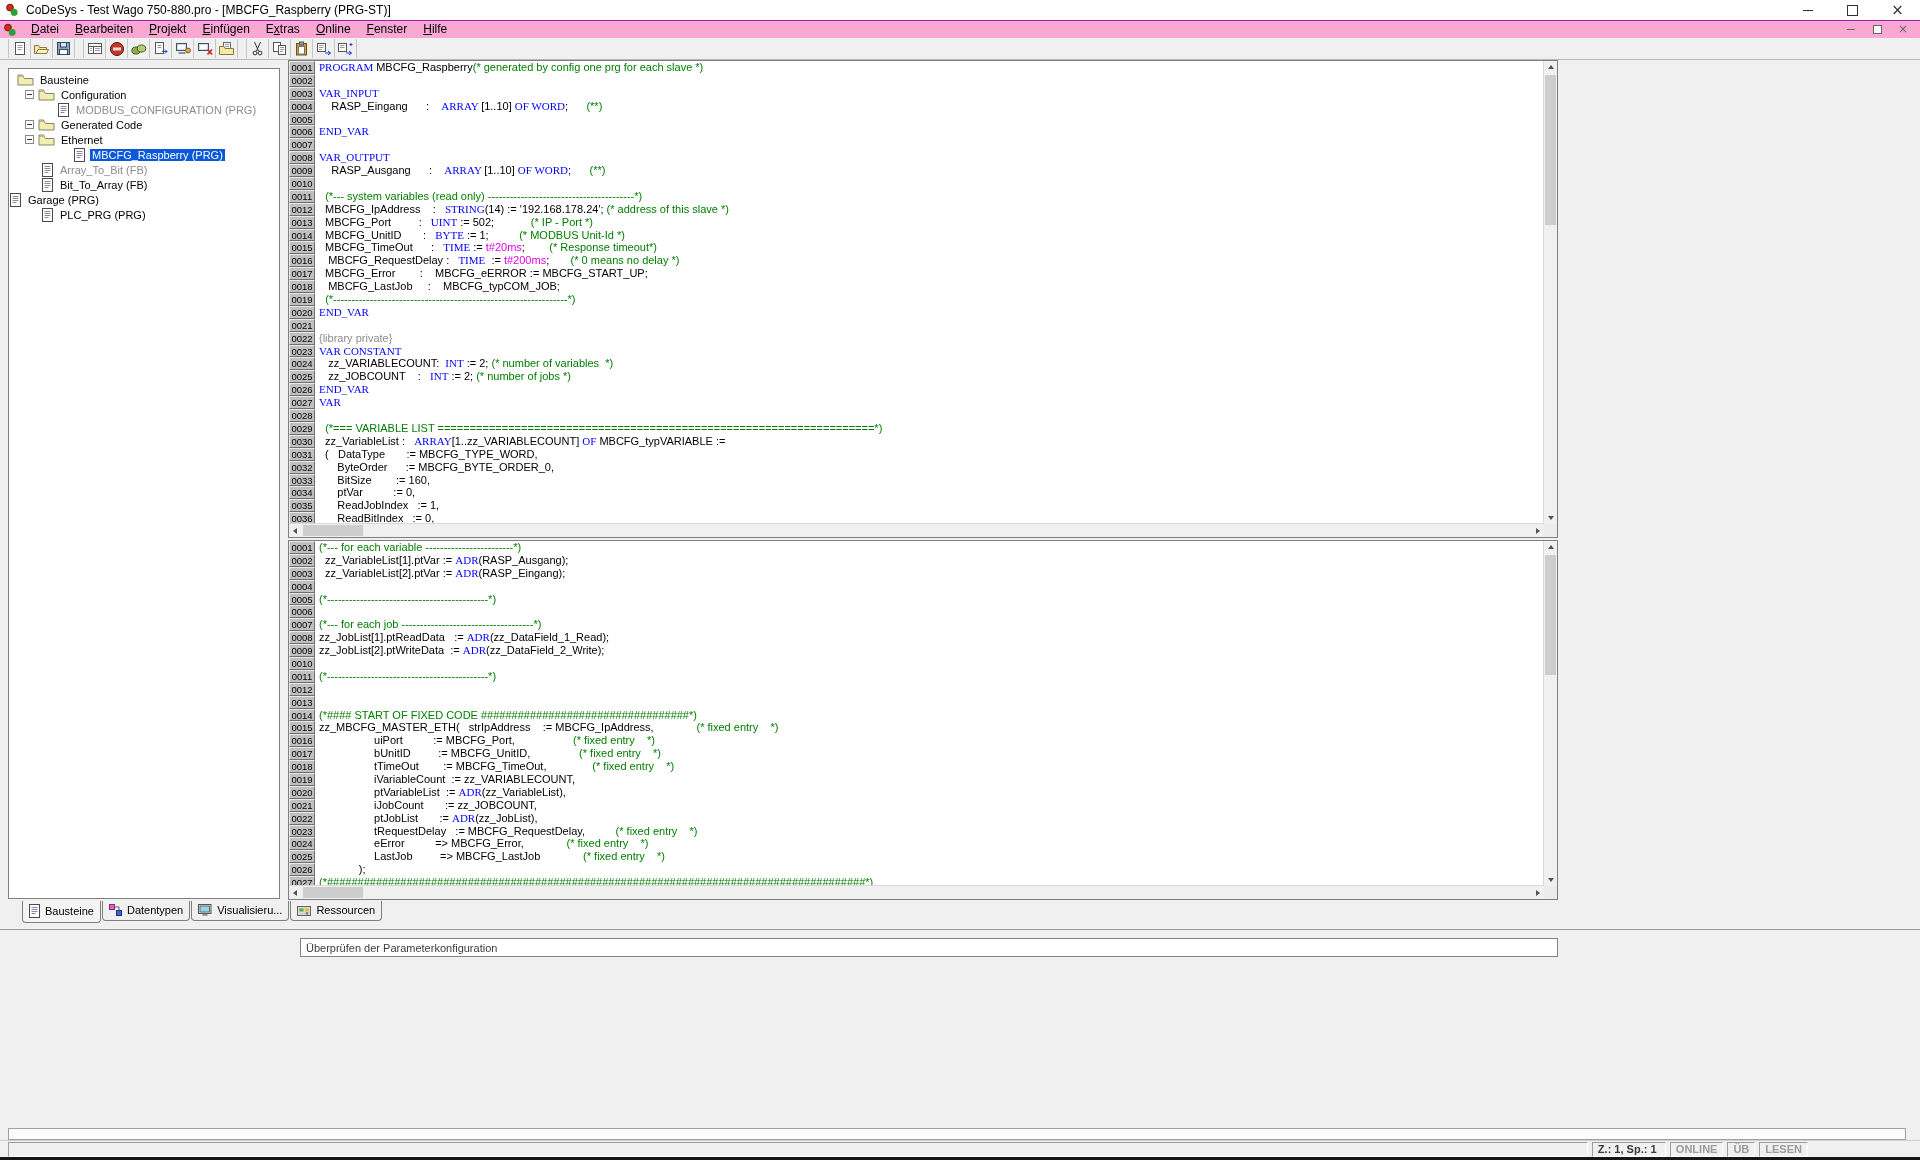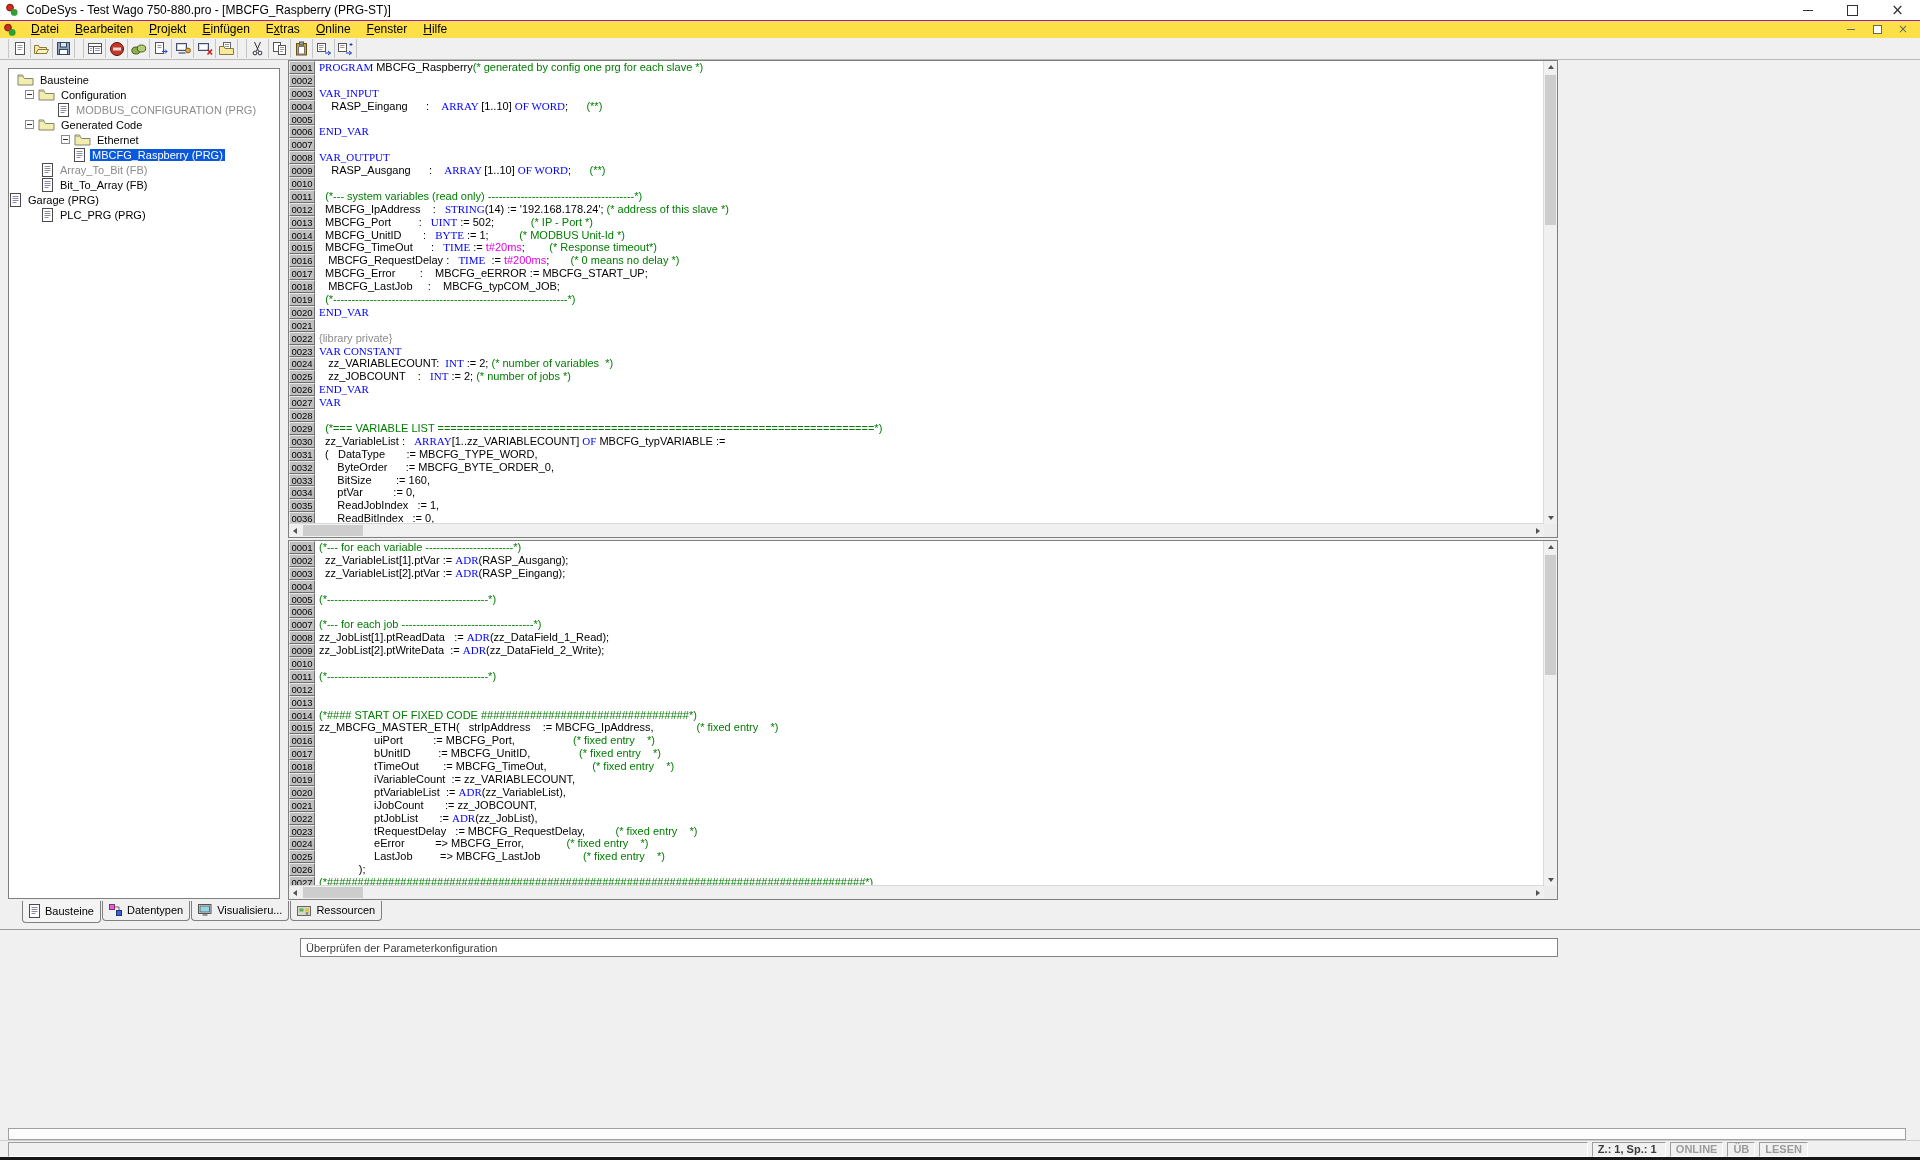--- a/index.html
+++ b/index.html
@@ -12,21 +12,21 @@
             display:flex;align-items:center;border-bottom:1px solid #a21caf;}
   .titlebar .appicon{margin-left:5px;display:flex;}
   .title-text{font-size:12px;margin-left:7px;white-space:nowrap;}
   .win-controls{position:absolute;right:0;top:0;height:20px;display:flex;}
   .win-btn{width:45px;height:20px;display:flex;align-items:center;justify-content:center;}
   .g-minimize{display:inline-block;width:10px;height:1px;background:#333;}
   .g-maximize,.g-restore{display:inline-block;width:9px;height:9px;border:1px solid #333;background:#fff;}
   .g-close{font-size:15px;line-height:15px;color:#333;font-family:"DejaVu Sans",sans-serif;}
 
   
-  .menubar{position:absolute;left:0;top:21px;width:1920px;height:17px;background:#fde047;
+  .menubar{position:absolute;left:0;top:21px;width:1920px;height:17px;background:#f9a8d4;
            display:flex;align-items:center;font-size:12px;text-align:right;}
   .menubar .appicon{margin-left:3px;margin-right:6px;display:flex;}
   .menu-item{padding:0 8px;height:17px;line-height:17px;}
   .menu-item u{text-decoration:underline;}
   .mdi-controls{position:absolute;right:4px;top:0;height:17px;display:flex;}
   .mdi-controls .win-btn{width:26px;height:17px;}
   .mdi-controls .g-minimize{width:8px;background:#666;}
   .mdi-controls .g-maximize,.mdi-controls .g-restore{width:7px;height:7px;border-color:#666;}
   .mdi-controls .g-close{font-size:12px;color:#666;}
 
@@ -313,21 +313,21 @@
             <i></i>
           </span>
           <span class="tree-ico">
             <svg width="17" height="13">
               <path d="M1 3.5 h5 l1.5 2 H16 v6.5 H1 z" fill="#f2eeb0" stroke="#84846a"></path>
               <path d="M1 3.5 V2 h4.5 l1 1.5" fill="#f2eeb0" stroke="#84846a"></path>
             </svg>
           </span>
           <span class="tree-label">Generated Code</span>
         </div>
-        <div class="tree-row" style="padding-left: 52px;">
+        <div class="tree-row" style="padding-left: 16px;">
           <span class="expander">
             <i></i>
           </span>
           <span class="tree-ico">
             <svg width="17" height="13">
               <path d="M1 3.5 h5 l1.5 2 H16 v6.5 H1 z" fill="#f2eeb0" stroke="#84846a"></path>
               <path d="M1 3.5 V2 h4.5 l1 1.5" fill="#f2eeb0" stroke="#84846a"></path>
             </svg>
           </span>
           <span class="tree-label">Ethernet</span>

